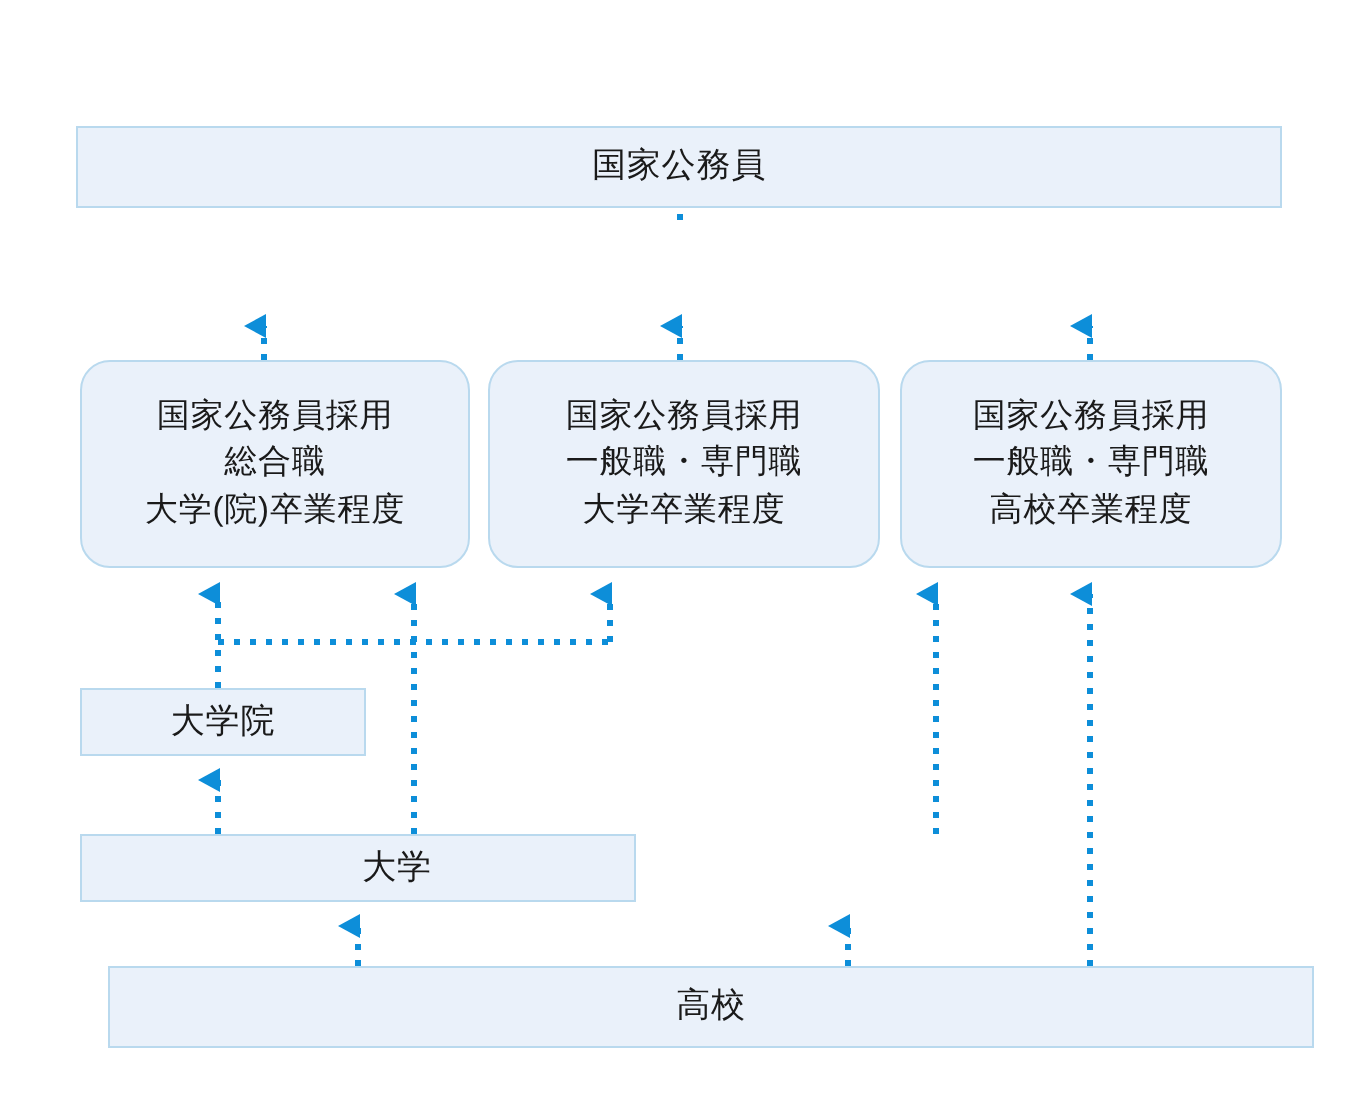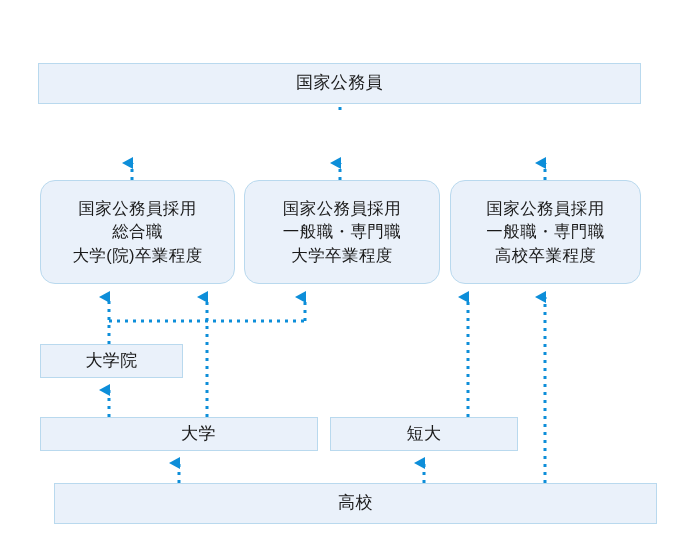--- a/index.html
+++ b/index.html
@@ -95,17 +95,16 @@
 大学卒業程度</div>
 
   <div class="node multiline" id="node-ippan-koko">国家公務員採用
 一般職・専門職
 高校卒業程度</div>
 
   <div class="node" id="node-daigakuin">大学院</div>
 
   <div class="node" id="node-daigaku">大学</div>
 
-  <div class="node" id="node-tandai">短大</div>
 
   <div class="node" id="node-koko">高校</div>
 
 </div>
 
 </body></html>

